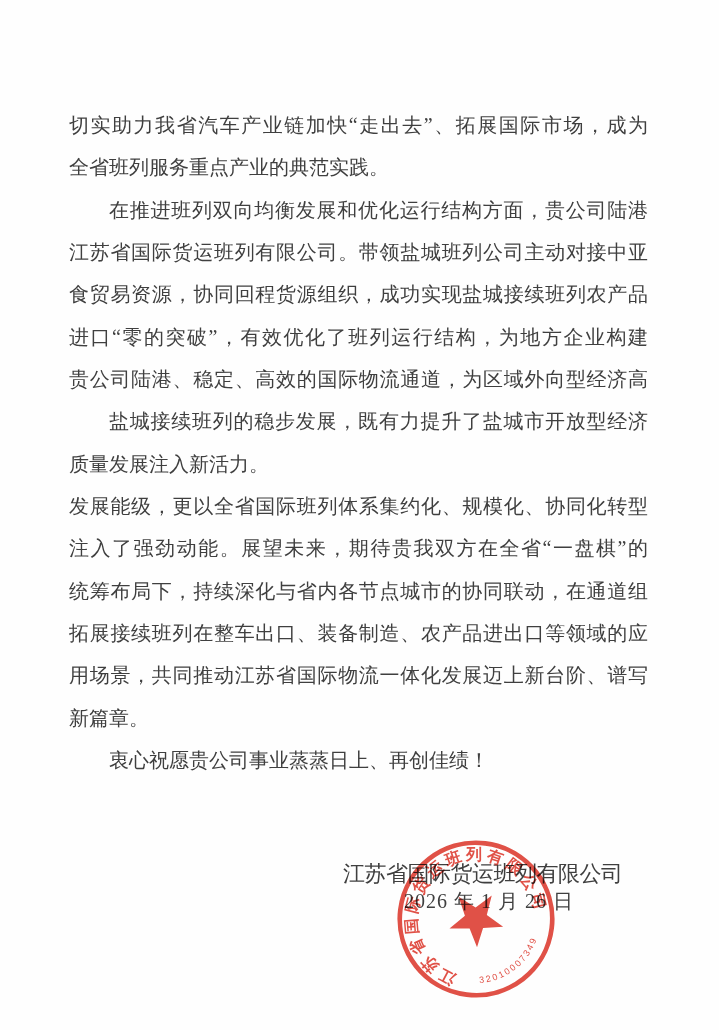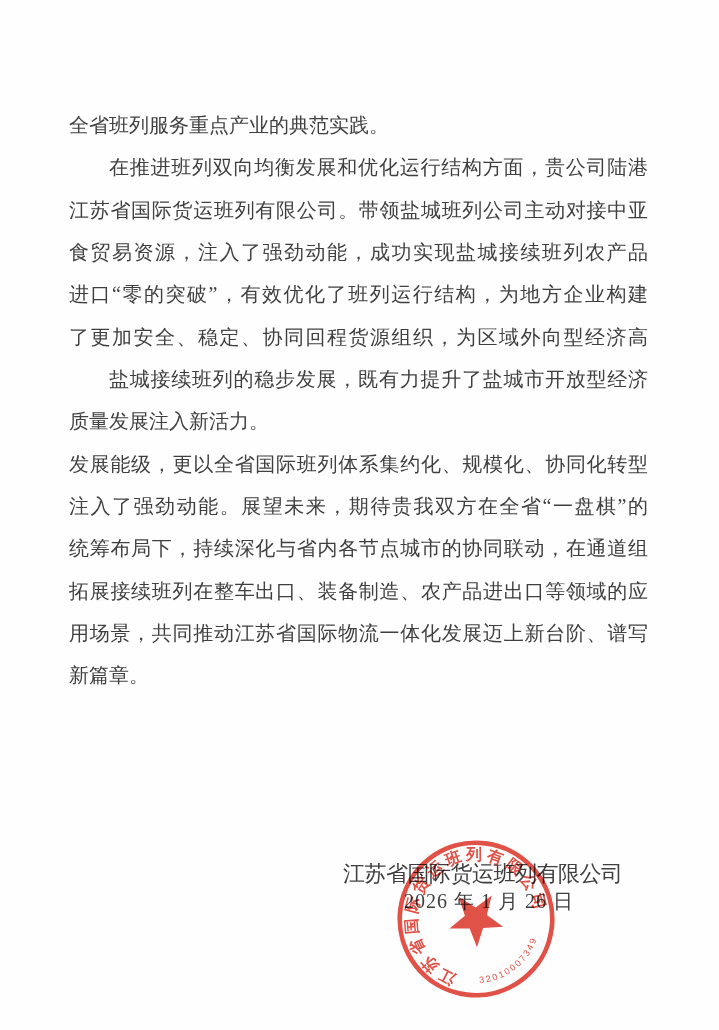--- a/index.html
+++ b/index.html
@@ -70,34 +70,36 @@
     font-size:9.5px;
     letter-spacing:2.2px;
   }
 </style>
 </head>
 <body>
 
 <div class="page">
 
   <div class="body-text">
+    <div class="line">切实助力我省汽车产业链加快“走出去”、拓展国际市场，成为</div>
     <div class="line para-end">全省班列服务重点产业的典范实践。</div>
     <div class="line indent">在推进班列双向均衡发展和优化运行结构方面，贵公司陆港</div>
     <div class="line">江苏省国际货运班列有限公司。带领盐城班列公司主动对接中亚粮</div>
-    <div class="line">食贸易资源，注入了强劲动能，成功实现盐城接续班列农产品</div>
+    <div class="line">食贸易资源，协同回程货源组织，成功实现盐城接续班列农产品</div>
     <div class="line">进口“零的突破”，有效优化了班列运行结构，为地方企业构建</div>
-    <div class="line">了更加安全、稳定、协同回程货源组织，为区域外向型经济高</div>
+    <div class="line">贵公司陆港、稳定、高效的国际物流通道，为区域外向型经济高</div>
     <div class="line indent">盐城接续班列的稳步发展，既有力提升了盐城市开放型经济</div>
     <div class="line para-end">质量发展注入新活力。</div>
     <div class="line">发展能级，更以全省国际班列体系集约化、规模化、协同化转型</div>
     <div class="line">注入了强劲动能。展望未来，期待贵我双方在全省“一盘棋”的</div>
     <div class="line">统筹布局下，持续深化与省内各节点城市的协同联动，在通道组</div>
     <div class="line">拓展接续班列在整车出口、装备制造、农产品进出口等领域的应</div>
     <div class="line">用场景，共同推动江苏省国际物流一体化发展迈上新台阶、谱写</div>
     <div class="line para-end">新篇章。</div>
+    <div class="line indent para-end">衷心祝愿贵公司事业蒸蒸日上、再创佳绩！</div>
   </div>
 
   <div class="sig-company">江苏省国际货运班列有限公司</div>
   <div class="sig-date">2026 年 1 月 26 日</div>
 
   <div class="seal">
     <svg viewBox="0 0 170 170" xmlns="http://www.w3.org/2000/svg">
       <defs>
         <path id="sealArc" d="M 30.4,116.5 A 63,63 0 1 1 139.6,116.5" fill="none"></path>
         <path id="sealNum" d="M 29.3,124 A 68,68 0 0 0 140.7,124" fill="none"></path>

